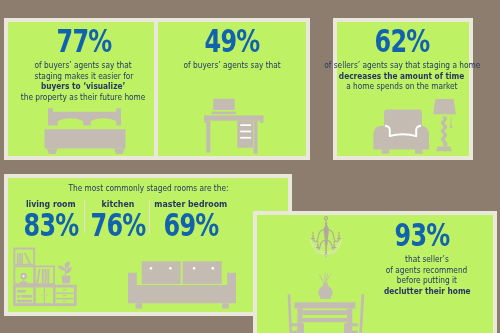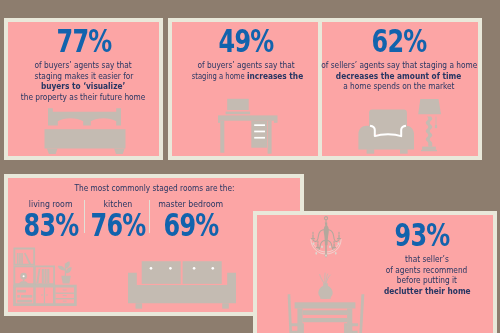--- a/index.html
+++ b/index.html
@@ -1,35 +1,35 @@
 <!DOCTYPE html>
 <html><head>
 <meta charset="utf-8">
 <style>
   html,body{margin:0;padding:0;}
   body{width:500px;height:333px;background:#8d7d6e;font-family:"Liberation Sans",sans-serif;overflow:hidden;}
   .stage{position:relative;width:500px;height:333px;}
-  .panel{position:absolute;background:#fca5a5;box-shadow:0 0 0 4px #e9e8da;overflow:visible;}
+  .panel{position:absolute;background:#bef264;box-shadow:0 0 0 4px #e9e8da;overflow:visible;}
   #p1{left:8px;top:22px;width:151px;height:134px;}
-  #p2{left:172px;top:22px;width:148px;height:134px;}
-  #p3{left:322px;top:22px;width:156px;height:134px;}
-  #p4{left:8px;top:178px;width:280px;height:134px;padding-left:12px;}
+  #p2{left:158px;top:22px;width:148px;height:134px;}
+  #p3{left:337px;top:22px;width:132px;height:134px;}
+  #p4{left:8px;top:178px;width:280px;height:134px;}
   #p5{left:257px;top:178px;width:236px;height:134px;margin-top:37px;}
 
   .stat{position:absolute;left:0;right:0;width:auto;text-align:center;color:#1263ad;font-weight:bold;
         font-family:"DejaVu Sans Condensed","DejaVu Sans",sans-serif;font-size:32px;line-height:0;letter-spacing:-1.0px;}
   .stat span{display:inline-block;transform:scaleX(0.83);transform-origin:center bottom;line-height:0;}
   .cap{position:absolute;left:-30px;right:-30px;width:auto;text-align:center;color:#263663;font-family:"DejaVu Sans Condensed","DejaVu Sans",sans-serif;font-size:9px;}
   .cline{height:10.7px;line-height:10.7px;white-space:nowrap;}
   .cline span{display:inline-block;transform:scaleX(0.915);transform-origin:center;line-height:10.7px;}
   .cline.b{font-weight:bold;}
   .ico{position:absolute;}
   .rooms{position:absolute;left:0;top:0;width:100%;height:100%;}
   .room{position:absolute;top:0;text-align:center;}
-  .rlabel{position:absolute;left:-20px;right:-20px;top:21px;color:#263663;font-weight:normal;
+  .rlabel{position:absolute;left:-20px;right:-20px;top:21px;color:#263663;font-weight:bold;
           font-family:"DejaVu Sans Condensed","DejaVu Sans",sans-serif;font-size:9px;line-height:10px;white-space:nowrap;}
   .rlabel span{display:inline-block;transform:scaleX(0.965);transform-origin:center;}
   .rval{position:absolute;left:-20px;right:-20px;top:47px;color:#1263ad;font-weight:bold;
         font-family:"DejaVu Sans Condensed","DejaVu Sans",sans-serif;font-size:32px;line-height:0;letter-spacing:-1.0px;white-space:nowrap;}
   .rval span{display:inline-block;transform:scaleX(0.83);transform-origin:center bottom;line-height:0;}
   .vdiv{position:absolute;top:22px;width:1px;height:33px;background:#e2e0d6;}
 </style>
 </head>
 <body>
 
@@ -50,21 +50,20 @@
         <rect x="0.5" y="47.2" width="81.0" height="19.3"></rect>
         <path d="M2.9 66.5 H13.5 L11.6 72.0 H4.9 Z"></path>
         <path d="M70.1 66.5 H80.7 L78.7 72.0 H72.0 Z"></path>
       </g>
     </svg>
   </div>
   <div class="panel" id="p2">
     <div class="stat" style="top:19px;"><span>49%</span></div>
     <div class="cap" style="top:38px;">
       <div class="cline"><span>of buyers’ agents say that</span></div>
-      <div class="cline"><span><span>staging a home </span><b>increases the</b></span></div>
     </div>
     <svg class="ico" style="left:46px;top:70px;" width="64" height="86" viewBox="0 0 64 82">
       <g fill="#c4bbb2">
         <rect x="9.2" y="4.8" width="21.5" height="11.2"></rect>
         <rect x="7.6" y="17.6" width="24.5" height="2.6"></rect>
         <rect x="-1.3" y="21.4" width="60.8" height="5.3"></rect>
         <rect x="-1.0" y="26.7" width="3.3" height="2.1"></rect>
         <rect x="55.9" y="26.7" width="3.6" height="2.1"></rect>
         <rect x="2.3" y="26.7" width="4.0" height="32.0"></rect>
         <rect x="33.3" y="26.7" width="15.7" height="27.0"></rect>

